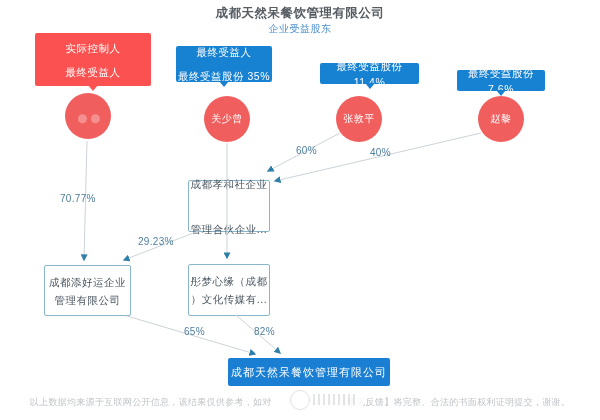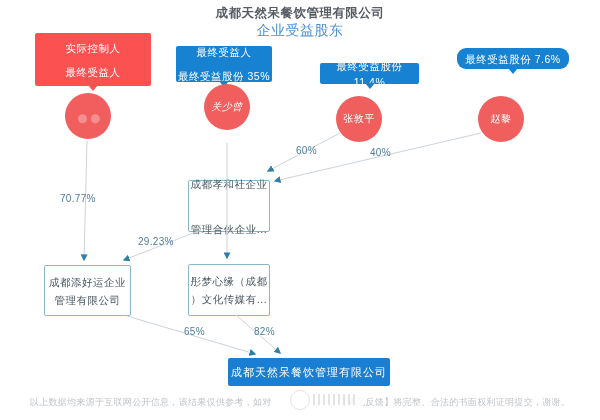--- a/index.html
+++ b/index.html
@@ -4,21 +4,21 @@
 <style>
   html,body{margin:0;padding:0;background:#fff;}
   #stage{
     position:relative;width:600px;height:420px;background:#ffffff;overflow:hidden;
     font-family:"Liberation Sans","DejaVu Sans",sans-serif;
   }
   
   .title{position:absolute;top:5px;left:0;width:600px;text-align:center;
     font-size:12.5px;font-weight:700;color:#575c63;letter-spacing:.5px;}
   .subtitle{position:absolute;top:22px;left:0;width:600px;text-align:center;
-    font-size:14px;color:#4b8fd0;letter-spacing:.5px;}
+    font-size:10px;color:#4b8fd0;letter-spacing:.5px;}
   
   .tip{position:absolute;border-radius:2px;color:#fff;text-align:center;
     display:flex;flex-direction:column;justify-content:center;z-index:6;gap:8px;}
   .tip .tl{display:block;line-height:16px;font-size:10.5px;letter-spacing:.5px;}
   .tip::after{content:"";position:absolute;bottom:-5px;left:50%;margin-left:-5px;
     border-left:5px solid transparent;border-right:5px solid transparent;border-top:6px solid #000;}
   .tip-red{background:#fb5251;}
   .tip-red::after{border-top-color:#fb5251;}
   .tip-blue{background:#1781d2;}
   .tip-blue::after{border-top-color:#1781d2;}
@@ -65,28 +65,28 @@
     <span class="tl">实际控制人</span>
     <span class="tl">最终受益人</span>
   </div>
   <div class="tip tip-blue" style="left:176px;top:46px;width:96px;height:36px;">
     <span class="tl">最终受益人</span>
     <span class="tl">最终受益股份 35%</span>
   </div>
   <div class="tip tip-blue" style="left:320px;top:63px;width:99px;height:21px;">
     <span class="tl">最终受益股份 11.4%</span>
   </div>
-  <div class="tip tip-blue" style="left:457px;top:48px;width:112px;height:21px;border-radius:9px;">
+  <div class="tip tip-blue" style="left:457px;top:70px;width:88px;height:21px;">
     <span class="tl">最终受益股份 7.6%</span>
   </div>
 
   <div class="person anon" style="left:65px;top:93px;">
     <span></span>
   </div>
-  <div class="person" style="left:204px;top:84px;font-style:italic;">
+  <div class="person" style="left:204px;top:96px;">
     <span>关少曾</span>
   </div>
   <div class="person" style="left:336px;top:96px;">
     <span>张敦平</span>
   </div>
   <div class="person" style="left:478px;top:96px;">
     <span>赵黎</span>
   </div>
 
   <svg id="edges" width="600" height="420">

